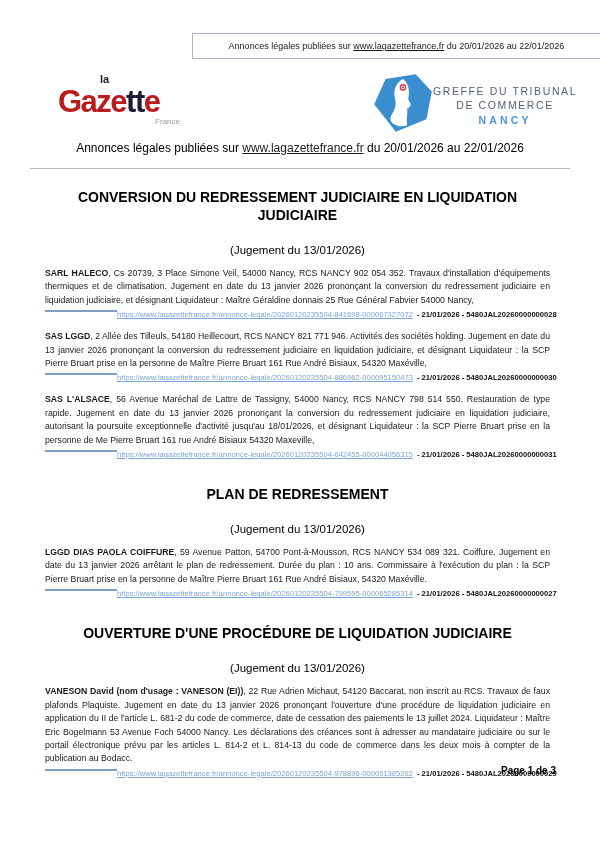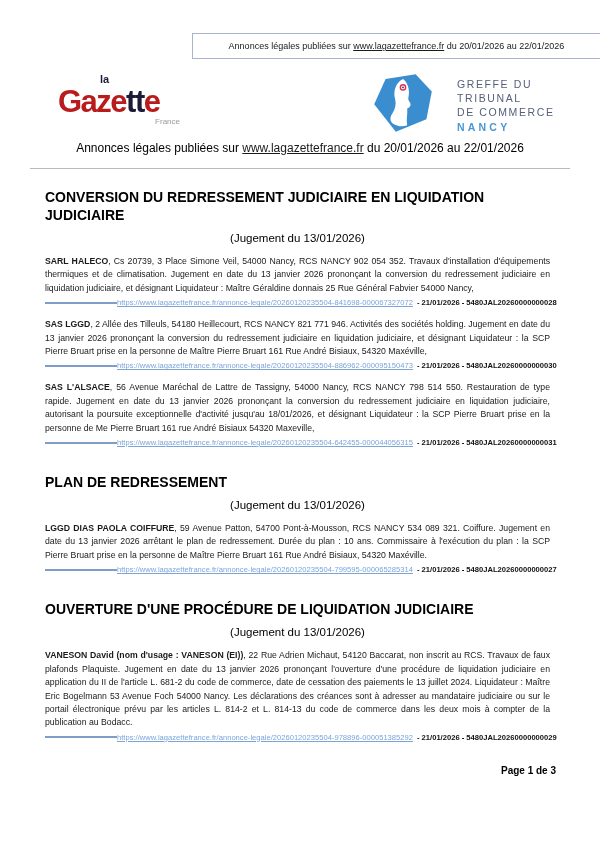--- a/index.html
+++ b/index.html
@@ -17,38 +17,38 @@
   }
   .top-box a, .subheader a { color:#1a1a1a; text-decoration:underline; }
   
   .gazette-logo { position:absolute; left:58px; top:72px; width:130px; }
   .gz-la { font-size:11px; font-weight:bold; color:#1c1c38; margin-left:42px; line-height:15px; }
   .gz-word { font-size:31px; font-weight:bold; letter-spacing:-1.5px; line-height:30px; }
   .gz-word .blu { color:#b91c1c;text-align:right; }
   .gz-word .drk { color:#1c1c38; }
   .gz-fr { font-size:8px; color:#9a9a9a; text-align:right; margin-right:8px; margin-top:0px; }
   
-  .greffe-logo { position:absolute; left:373px; top:73px; display:flex; align-items:center; gap:24px; }
+  .greffe-logo { position:absolute; left:373px; top:73px; display:flex; align-items:center; gap:0;text-align:center; }
   .greffe-text { display:flex; flex-direction:column; }
   .gr-line { font-size:10.5px; color:#566079; letter-spacing:1.6px; line-height:14px; }
   .gr-city { font-size:10.5px; color:#4a97d4; letter-spacing:3.2px; font-weight:bold; line-height:14px; margin-top:1px; }
   
   .subheader { position:absolute; top:141px; left:0; right:0; text-align:center; font-size:12px; color:#000; }
   .header-divider { position:absolute; top:168px; left:30px; right:30px; border-top:1px solid #b9b9b9; }
   
   .content { position:absolute; left:45px; right:50px; top:188px; }
   .section + .section { margin-top:26px; }
-  .section-title { font-size:14px; font-weight:bold; line-height:18px; color:#000; }
-  .section-subtitle { font-size:11.5px; text-align:center; margin-top:8px; color:#000; }
+  .section-title { font-size:14px; font-weight:bold; text-align:center; line-height:18px; color:#000; }
+  .section-subtitle { font-size:11.5px; text-align:center; margin-top:20px; color:#000; }
   .announcement p {
     margin-top:11px; font-size:8.7px; line-height:13.4px;
     text-align:justify; text-align-last:left; color:#1a1a1a;
   }
   .announcement .lead { font-weight:bold; }
-  .link-row { display:flex; align-items:center; margin-top:3px; font-size:7.6px; white-space:nowrap; }
+  .link-row { display:flex; margin-top:3px; font-size:7.6px; white-space:nowrap; }
   .link-divider-line { width:72px; height:2px; background:#7f9dc7; flex:none; }
   .link-row .spacer { flex:1; }
   .link-row a { color:#7ba4d9; text-decoration:underline; }
   .link-row .meta { font-weight:bold; color:#111; margin-left:4px; }
   
   .footer { position:absolute; top:765px; right:44px; font-size:10px; font-weight:bold; color:#000; }
 </style>
 </head>
 <body>
 

